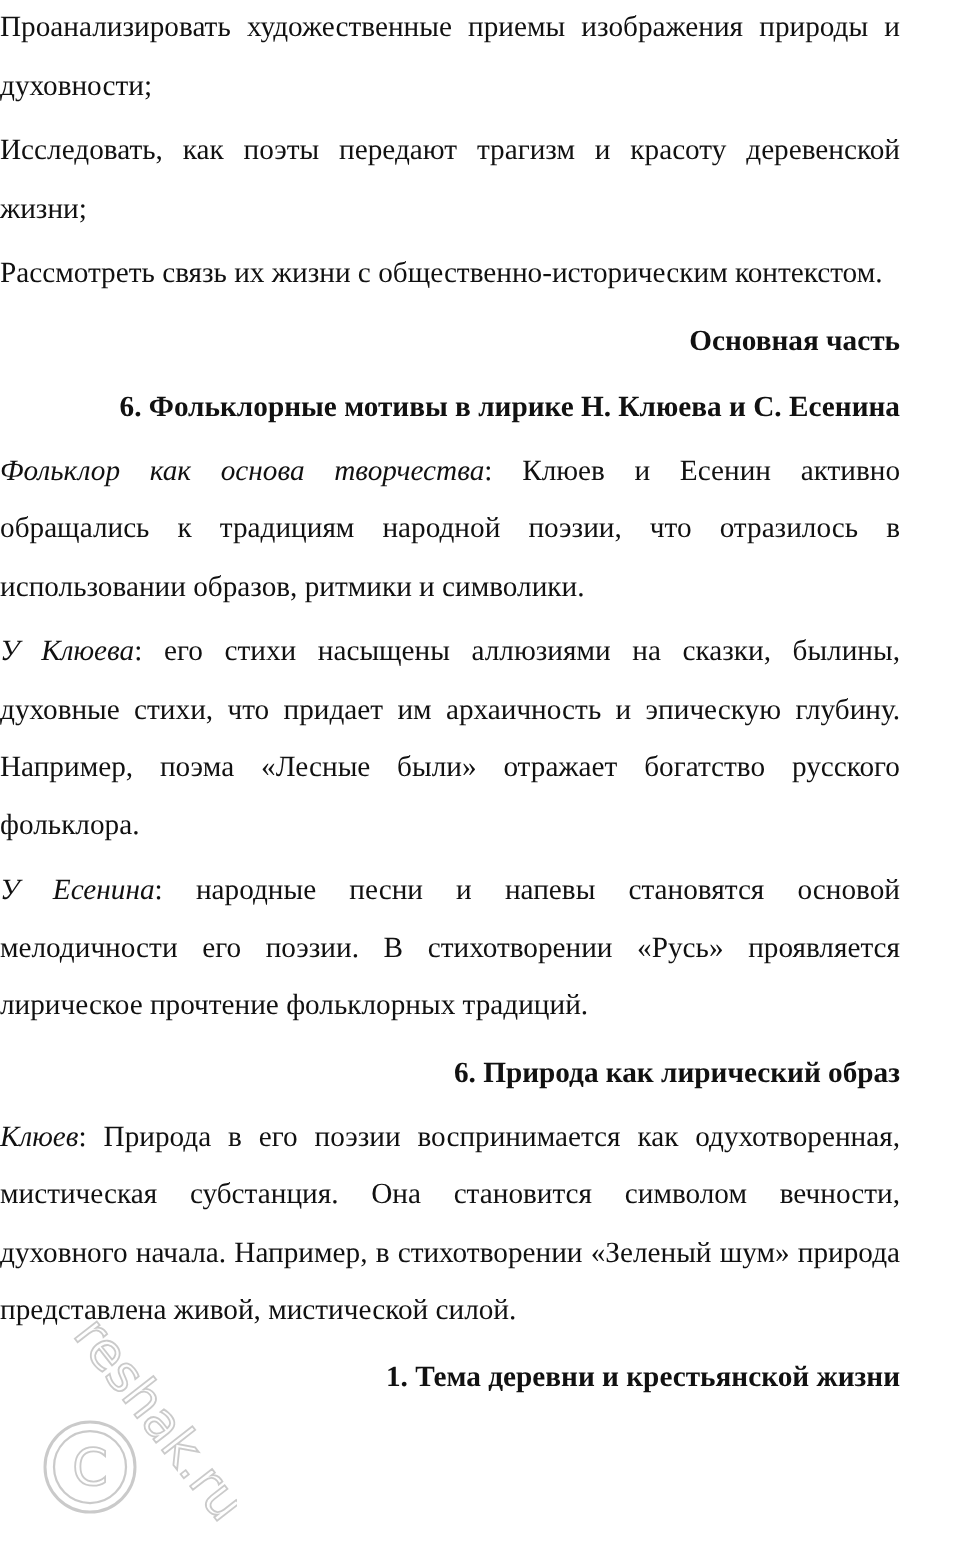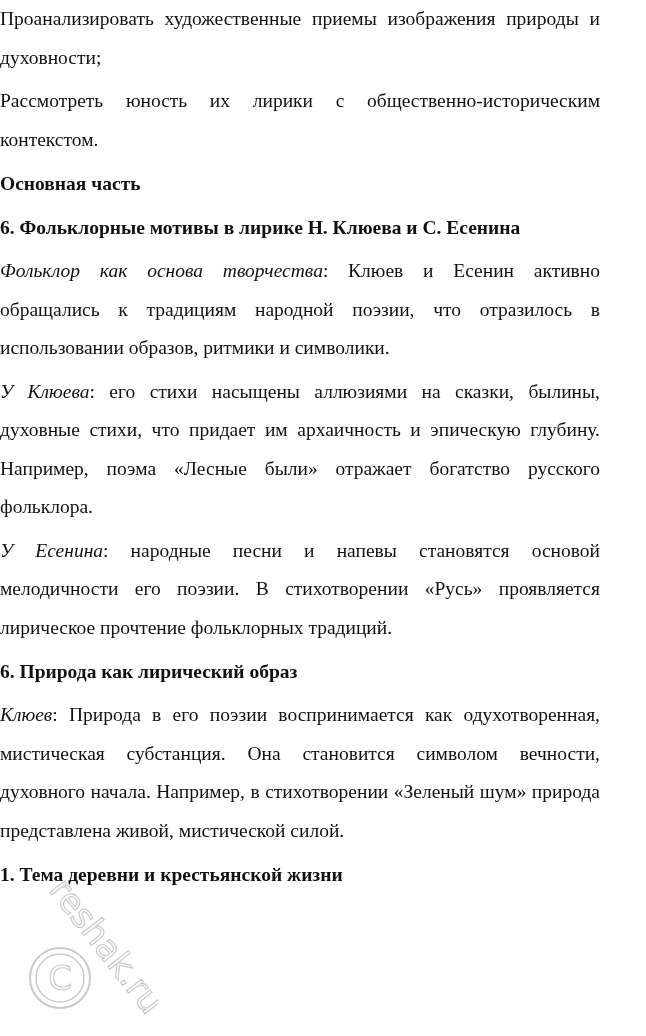--- a/index.html
+++ b/index.html
@@ -26,20 +26,21 @@
       margin: 0 0 5px 0;
       line-height: 38.5px;
       text-align: justify;
       text-align-last: left;
     }
     .h {
       margin: 0 0 5px 0;
       line-height: 39px;
       font-weight: bold;
       font-size: 19.5px;
+      text-align: right;
     }
     .lead {
       font-style: italic;
     }
     .watermark {
       position: absolute;
       left: 18px;
       top: 880px;
       width: 140px;
       height: 140px;
@@ -49,21 +50,22 @@
     .watermark svg {
       width: 100%;
       height: 100%;
     }
   </style>
 </head>
 <body>
 
 <div class="doc">
   <p class="p">Проанализировать художественные приемы изображения природы и духовности;</p>
-  <p class="p">Рассмотреть юность их лирики с общественно-историческим контекстом.</p>
+  <p class="p">Исследовать, как поэты передают трагизм и красоту деревенской жизни;</p>
+  <p class="p">Рассмотреть связь их жизни с общественно-историческим контекстом.</p>
 
   <p class="h">Основная часть</p>
 
   <p class="h">6. Фольклорные мотивы в лирике Н. Клюева и С. Есенина</p>
 
   <p class="p"><span class="lead">Фольклор как основа творчества</span><span>: Клюев и Есенин активно обращались к традициям народной поэзии, что отразилось в использовании образов, ритмики и символики.</span></p>
   <p class="p"><span class="lead">У Клюева</span><span>: его стихи насыщены аллюзиями на сказки, былины, духовные стихи, что придает им архаичность и эпическую глубину. Например, поэма «Лесные были» отражает богатство русского фольклора.</span></p>
   <p class="p"><span class="lead">У Есенина</span><span>: народные песни и напевы становятся основой мелодичности его поэзии. В стихотворении «Русь» проявляется лирическое прочтение фольклорных традиций.</span></p>
 
   <p class="h">6. Природа как лирический образ</p>

